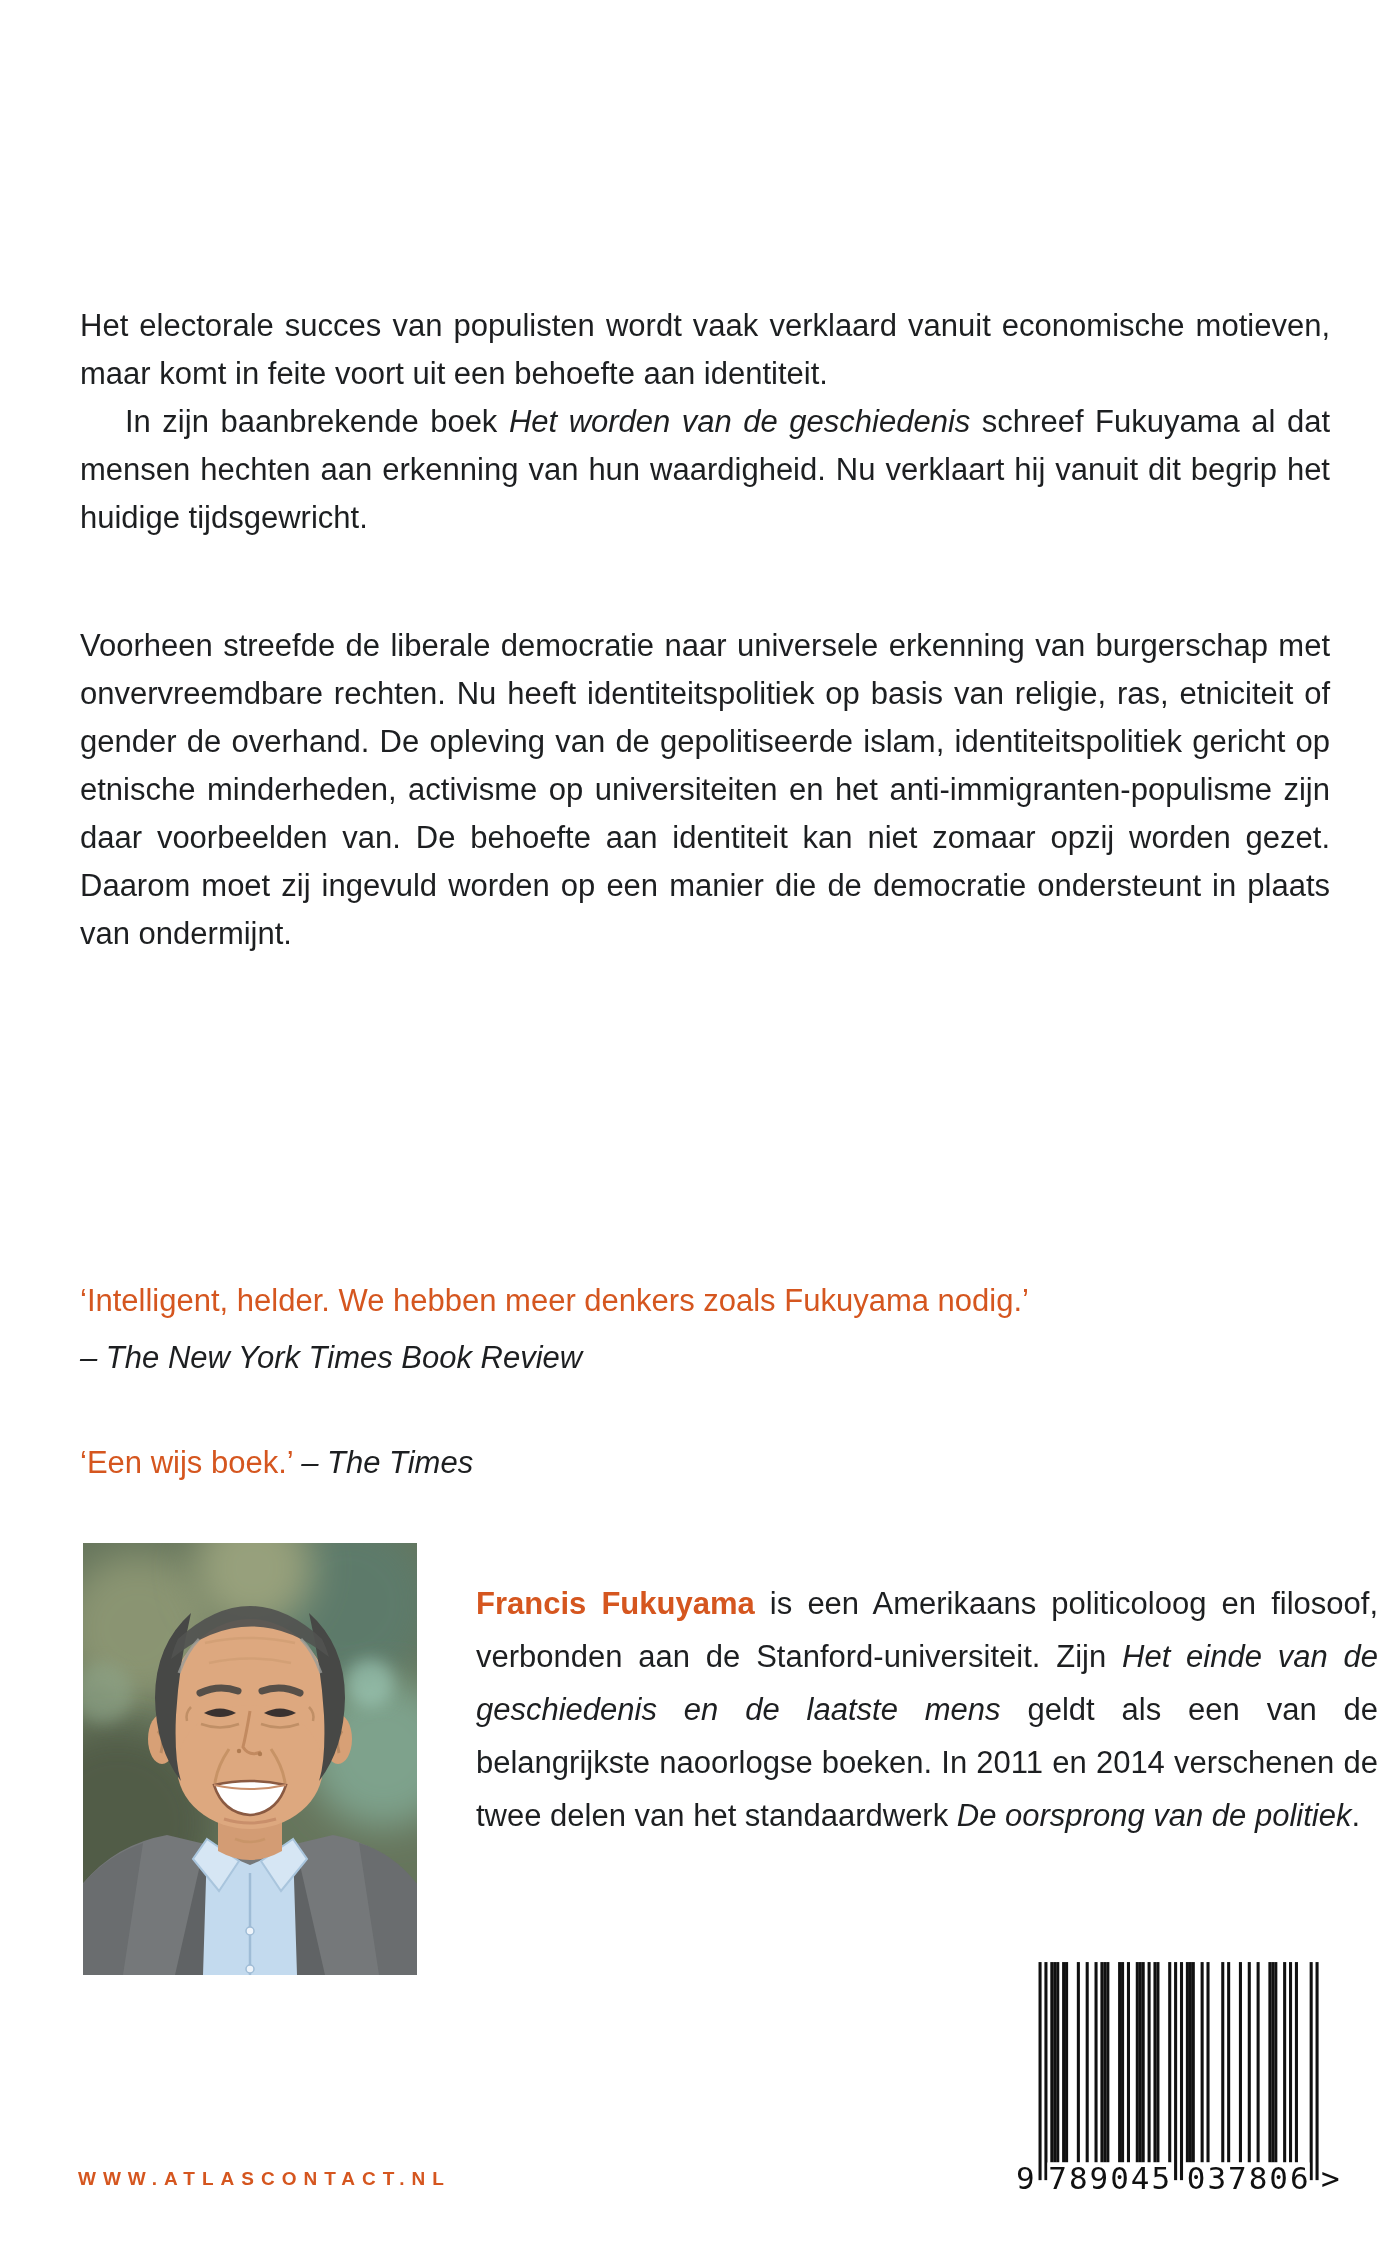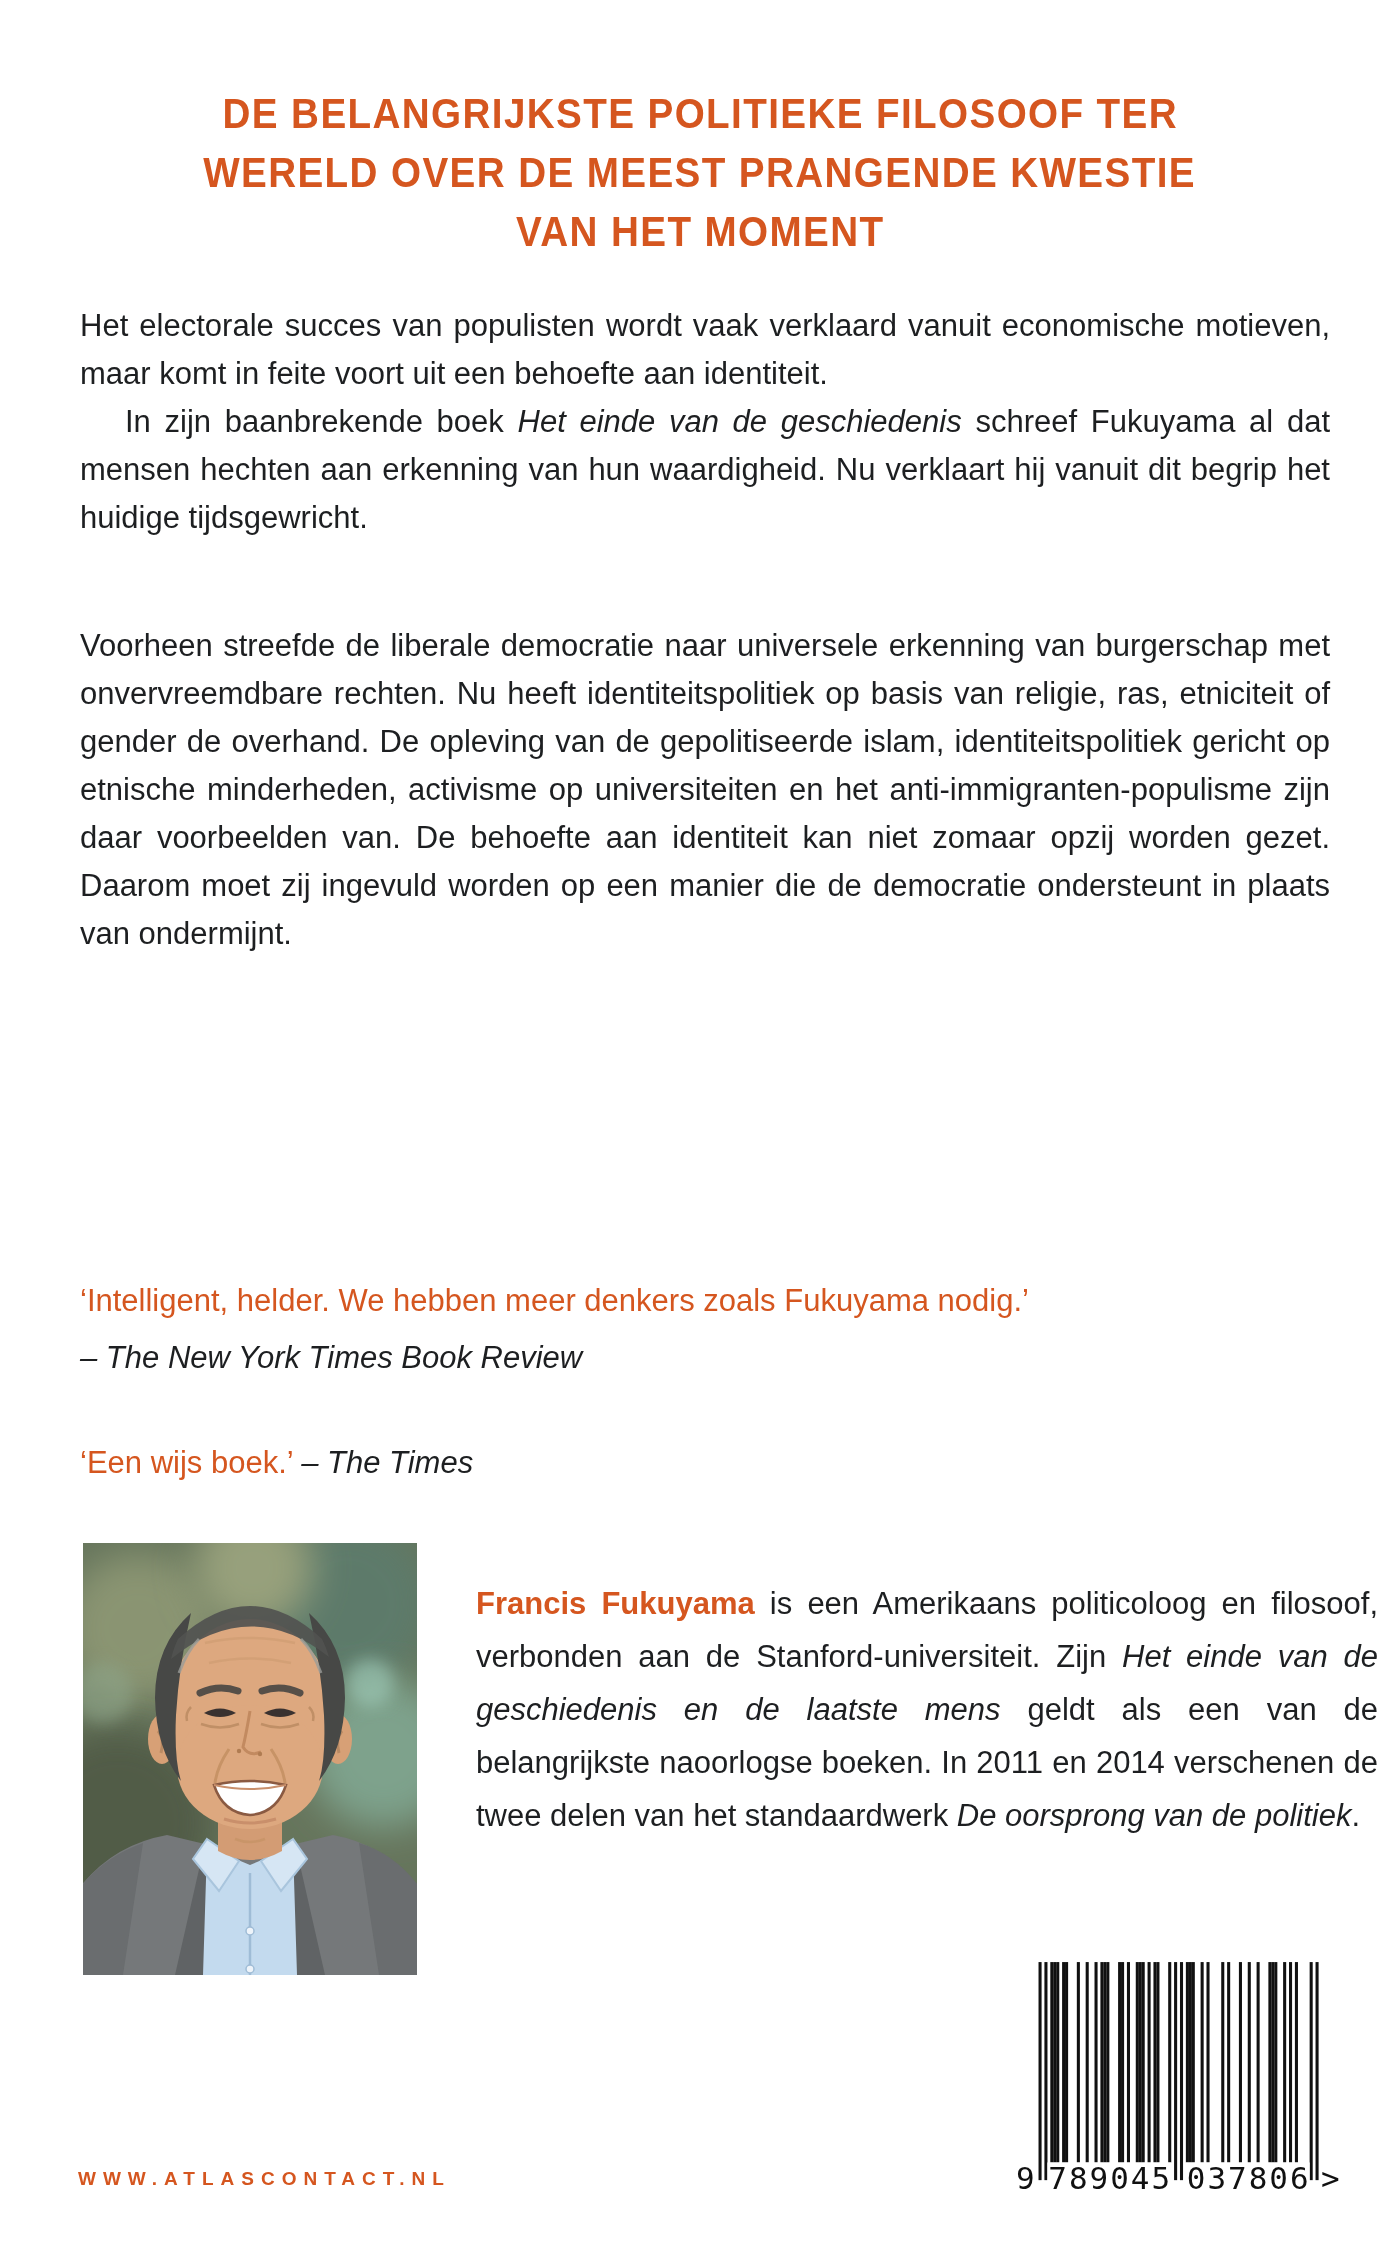--- a/index.html
+++ b/index.html
@@ -44,29 +44,24 @@
     font-weight:bold;letter-spacing:7px;color:var(--accent);
   }
   .barcode{position:absolute;left:1012px;top:1962px;width:333px;height:230px;}
   .barcode svg{width:100%;height:100%;display:block;}
 </style>
 </head>
 <body>
 
 <div class="cover">
 
-  <div class="tagline">
-    <span class="tl"><span>DE BELANGRIJKSTE POLITIEKE FILOSOOF TER</span></span>
-    <span class="tl"><span>WERELD OVER DE MEEST PRANGENDE KWESTIE</span></span>
-    <span class="tl"><span>VAN HET MOMENT</span></span>
-  </div>
 
   <section class="synopsis">
       <p>Het electorale succes van populisten wordt vaak verklaard vanuit economische motieven, maar komt in feite voort uit een behoefte aan identiteit.</p>
-      <p class="indent">In zijn baanbrekende boek <i>Het einde van de geschiedenis</i> schreef Fukuyama al dat mensen hechten aan erkenning van hun waardigheid. Nu verklaart hij vanuit dit begrip het huidige tijdsgewricht.</p>
+      <p class="indent">In zijn baanbrekende boek <i>Het worden van de geschiedenis</i> schreef Fukuyama al dat mensen hechten aan erkenning van hun waardigheid. Nu verklaart hij vanuit dit begrip het huidige tijdsgewricht.</p>
       <p class="gap-lg">Voorheen streefde de liberale democratie naar universele erkenning van burgerschap met onvervreemdbare rechten. Nu heeft identiteitspolitiek op basis van religie, ras, etniciteit of gender de overhand. De opleving van de gepolitiseerde islam, identiteitspolitiek gericht op etnische minderheden, activisme op universiteiten en het anti-immigranten-populisme zijn daar voorbeelden van. De behoefte aan identiteit kan niet zomaar opzij worden gezet. Daarom moet zij ingevuld worden op een manier die de democratie ondersteunt in plaats van ondermijnt.</p>
     </section>
 
   <section class="quotes">
     <div class="quote-block">
       <p><span class="quote-text">‘Intelligent, helder. We hebben meer denkers zoals Fukuyama nodig.’</span></p>
       <p><span class="attr">– The New York Times Book Review</span></p>
     </div>
     <div class="quote-block quote-single">
       <p>

